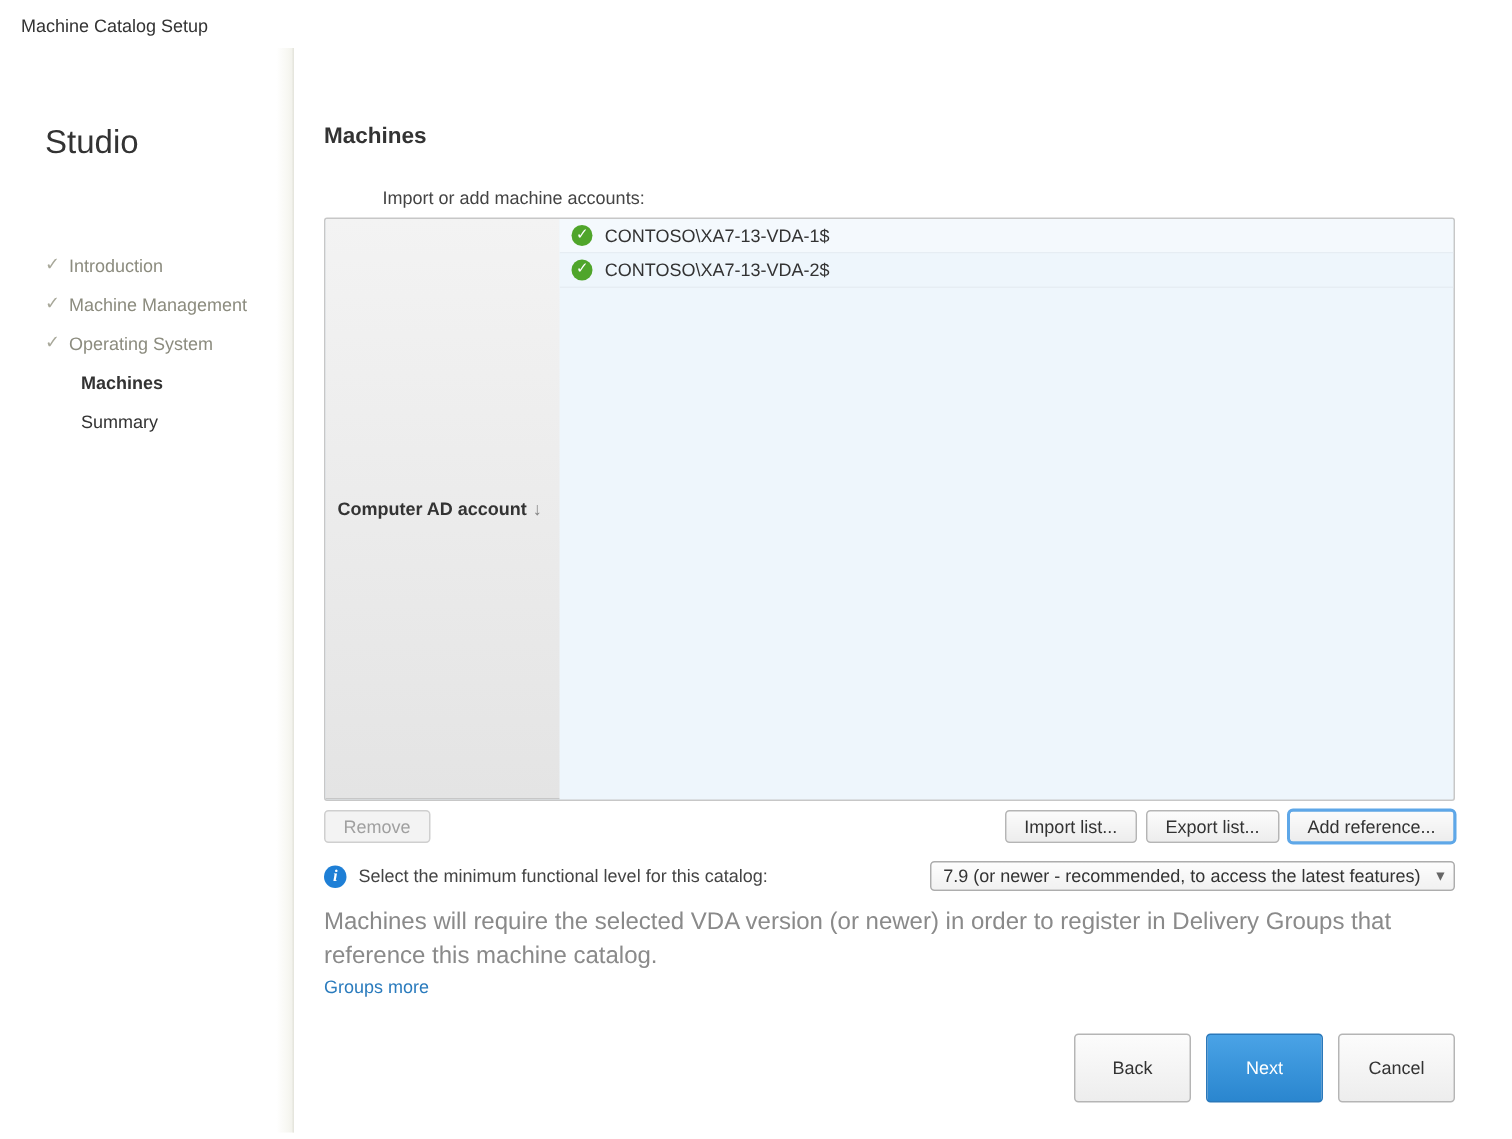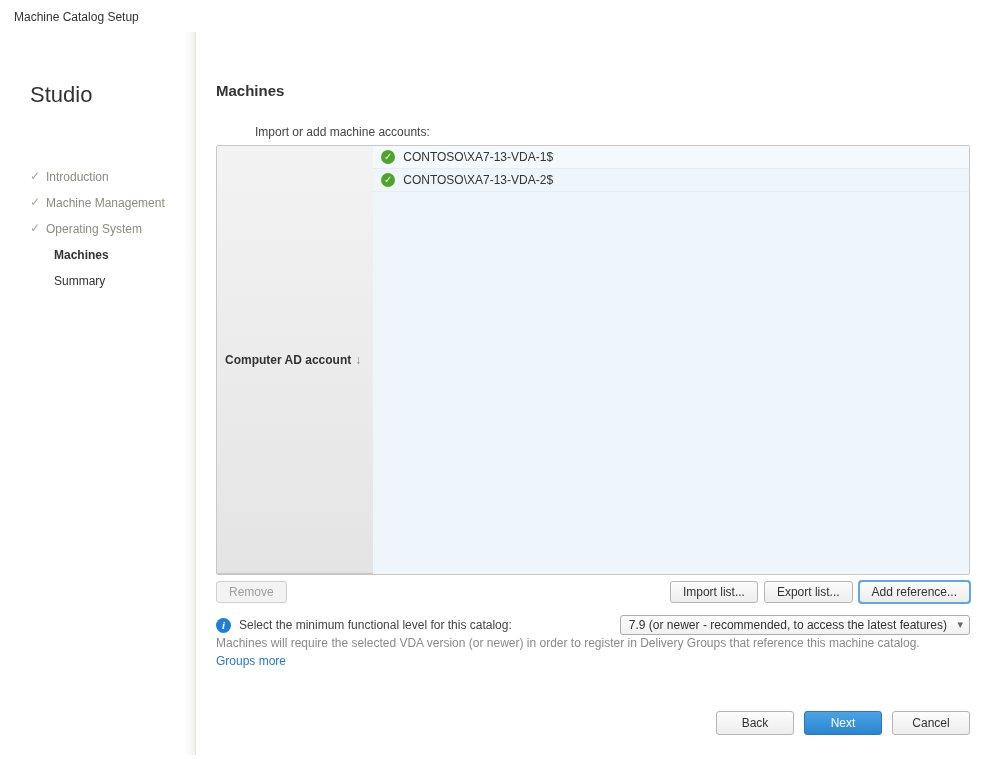--- a/index.html
+++ b/index.html
@@ -201,40 +201,41 @@
     }
     .pseudo-select::after {
       content: "▾";
       position: absolute;
       right: 6px;
       top: 2px;
       color: #666;
       font-size: 11px;
     }
     .hint {
+      margin-top: 10px;
       color: #8a8a8a;
-      font-size: 12px;
+      font-size: 16px;
       line-height: 1.4;
     }
     .learn-more {
       color: #2a7bbd;
       text-decoration: none;
       font-size: 12px;
       cursor: pointer;
       display: inline-block;
       margin-top: 2px;
     }
     .wizard-footer {
       margin-top: auto;
       padding-top: 24px;
       display: flex;
       justify-content: flex-end;
       gap: 10px;
     }
-    .wizard-footer .btn { min-width: 78px; padding: 4px 14px; }
+    .wizard-footer .btn { min-width: 78px; padding: 15px 14px; }
   </style>
 </head>
 <body>
 
 <div class="window-title">Machine Catalog Setup</div>
 
 <div class="main-layout">
   <div class="sidebar">
     <div class="sidebar-title">Studio</div>
     <ul class="steps">

